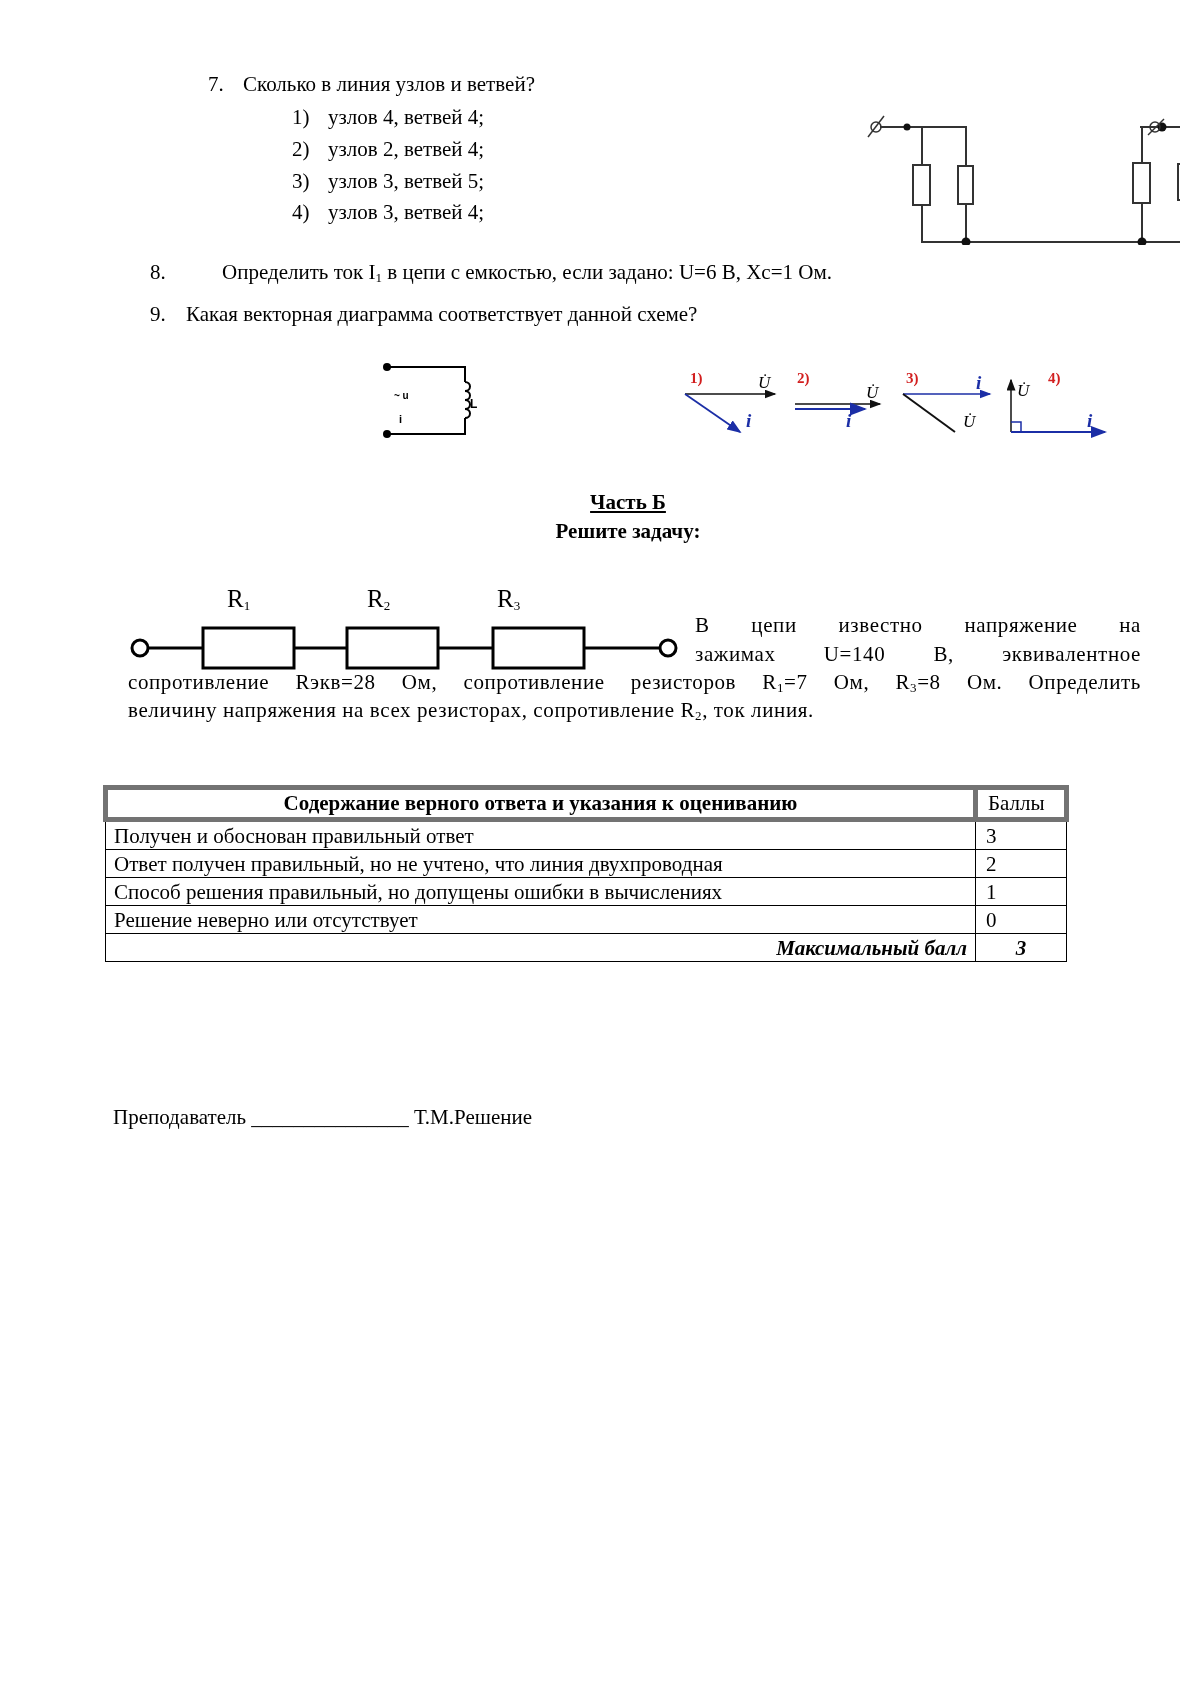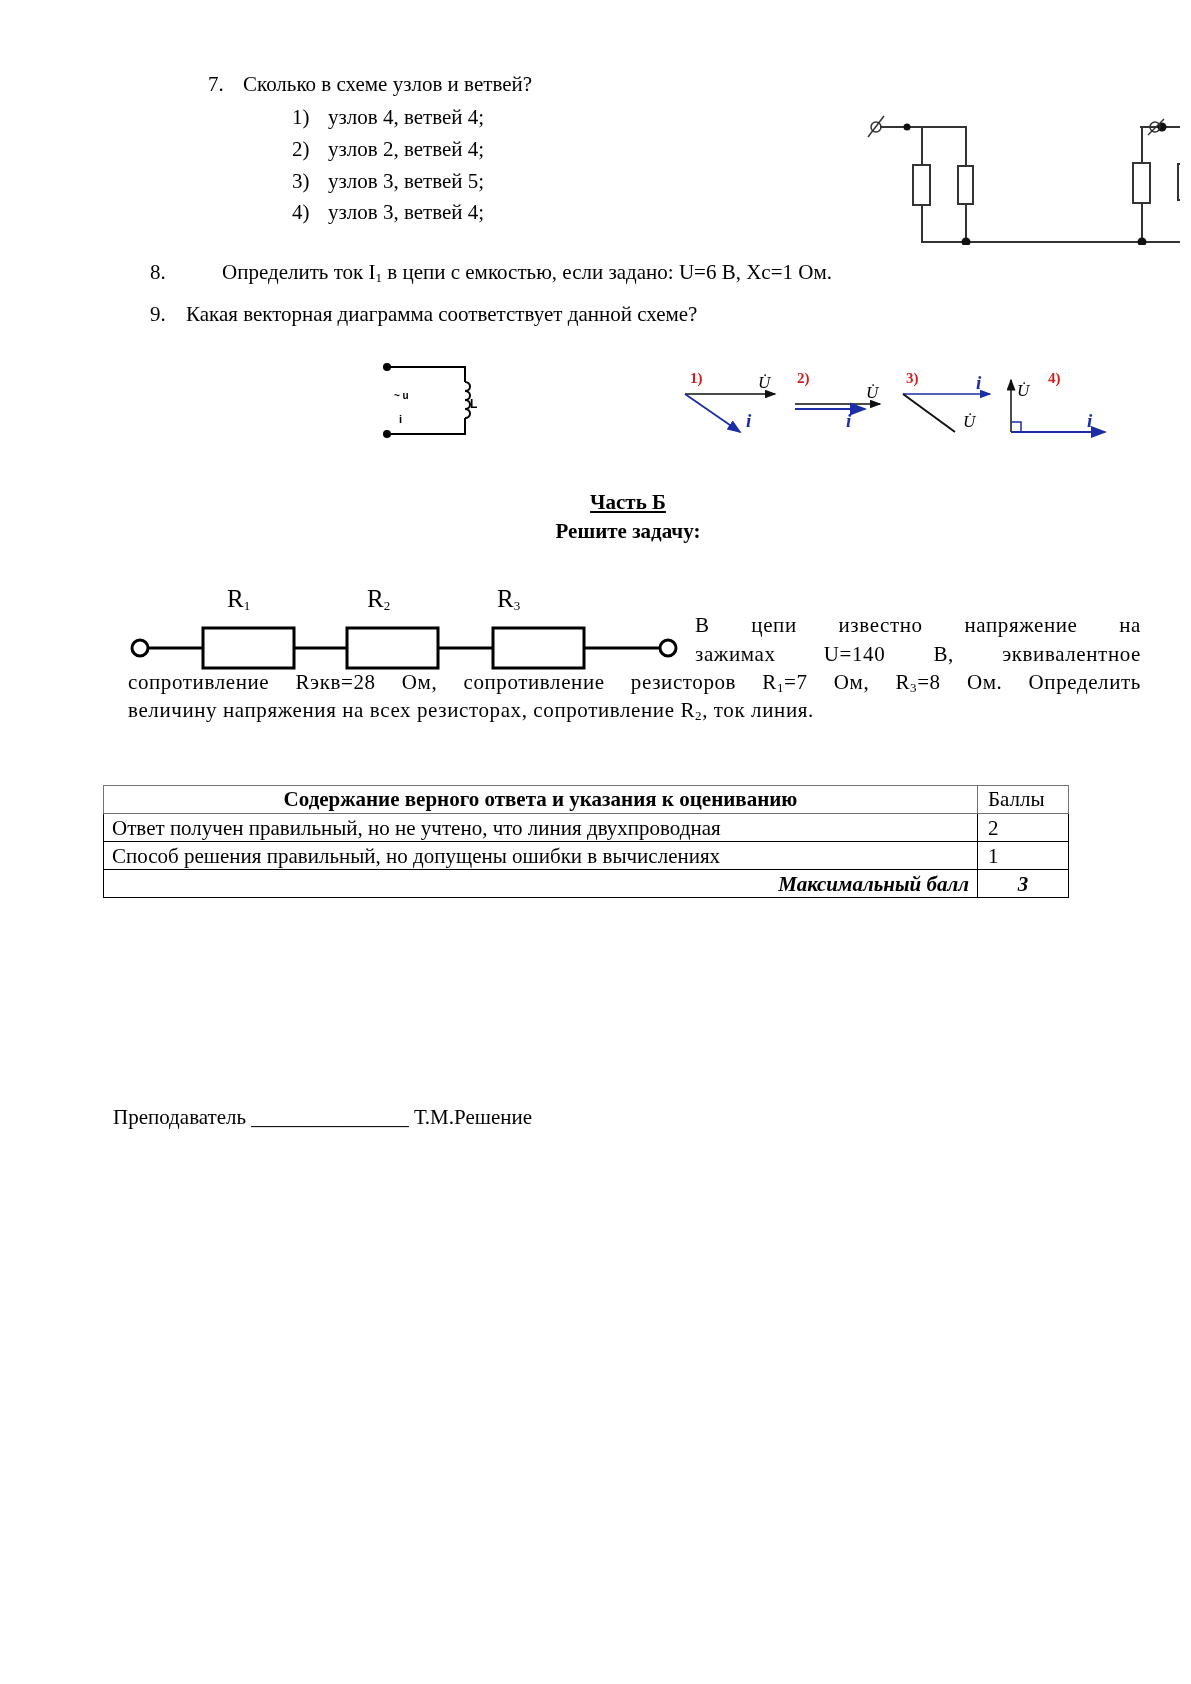--- a/index.html
+++ b/index.html
@@ -9,33 +9,33 @@
   .t21 { font-size:21px; line-height:24px; }
   .bold { font-weight:bold; }
   .u { text-decoration:underline; }
   .center { text-align:center; }
   sub { font-size:13px; vertical-align:-3px; line-height:0; }
   .para { font-size:21px; line-height:27.5px; letter-spacing:0.6px; }
   table.grade { position:absolute; left:103px; top:785px; width:966px; border-collapse:collapse;
                 font-size:21px; }
   table.grade td { border:1px solid #000; height:27px; padding:0 8px; line-height:24px; }
   table.grade td.pts { width:72px; padding-left:10px; }
-  table.grade th { border:1px solid #737373; height:27px; font-weight:bold; padding:0 6px; }
+  table.grade th { border:5px solid #737373; height:27px; font-weight:bold; padding:0 6px; }
   table.grade th.pts { font-weight:normal; text-align:left; padding-left:10px; }
   .maxlbl { text-align:right; font-style:italic; font-weight:bold; }
   .maxval { text-align:center; font-style:italic; font-weight:bold; }
   .red { color:#d21f1f; font-weight:bold; font-size:15px; }
   .blue-i { color:#1b2ea6; font-style:italic; font-weight:bold; font-size:19px; }
   .blk-u { color:#000; font-style:italic; font-size:17px; }
 </style>
 </head>
 <body>
 
 <div class="abs t21" style="left:208px; top:72px;">7.</div>
-<div class="abs t21" style="left:243px; top:72px;">Сколько в схеме узлов и ветвей?</div>
+<div class="abs t21" style="left:243px; top:72px;">Сколько в линия узлов и ветвей?</div>
 
 <div class="abs t21" style="left:292px; top:105px;">1)</div>
 <div class="abs t21" style="left:328px; top:105px;">узлов 4, ветвей 4;</div>
 <div class="abs t21" style="left:292px; top:137px;">2)</div>
 <div class="abs t21" style="left:328px; top:137px;">узлов 2, ветвей 4;</div>
 <div class="abs t21" style="left:292px; top:169px;">3)</div>
 <div class="abs t21" style="left:328px; top:169px;">узлов 3, ветвей 5;</div>
 <div class="abs t21" style="left:292px; top:200px;">4)</div>
 <div class="abs t21" style="left:328px; top:200px;">узлов 3, ветвей 4;</div>
 
@@ -154,26 +154,34 @@
 <div class="abs para" style="left:128px; top:669px; width:1013px; text-align:justify; text-align-last:justify; white-space:normal;"><span>сопротивление Rэкв=28 Ом, сопротивление резисторов R</span><sub>1</sub><span>=7 Ом, R</span><sub>3</sub><span>=8 Ом. Определить</span></div>
 <div class="abs para" style="left:128px; top:697px;"><span>величину напряжения на всех резисторах, сопротивление R</span><sub>2</sub><span>, ток линия.</span></div>
 
 <table class="grade">
   <tbody>
       <tr>
     <th>Содержание верного ответа и указания к оцениванию</th>
     <th class="pts">Баллы</th>
   </tr>
   <tr>
+    <td>Получен и обоснован правильный ответ</td>
+    <td class="pts">3</td>
+  </tr>
+  <tr>
     <td>Ответ получен правильный, но  не учтено, что линия двухпроводная</td>
     <td class="pts">2</td>
   </tr>
   <tr>
     <td>Способ решения правильный, но допущены ошибки в вычислениях</td>
     <td class="pts">1</td>
+  </tr>
+  <tr>
+    <td>Решение неверно или отсутствует</td>
+    <td class="pts">0</td>
   </tr>
   <tr>
     <td class="maxlbl">Максимальный балл</td>
     <td class="maxval">3</td>
   </tr>
 </tbody>
   </table>
 
 <div class="abs t21" style="left:113px; top:1105px;"><span>Преподаватель</span> <span>_______________</span> <span>Т.М.Решение</span></div>
 

